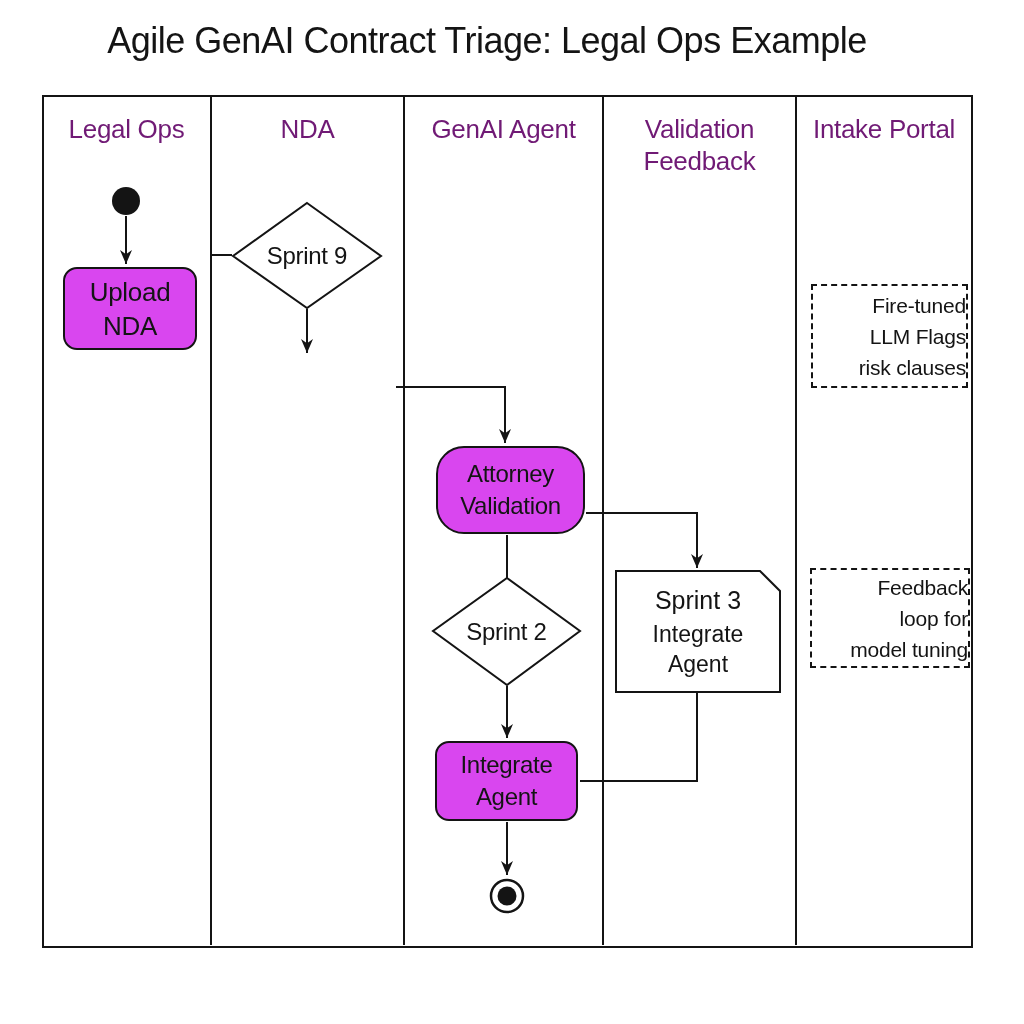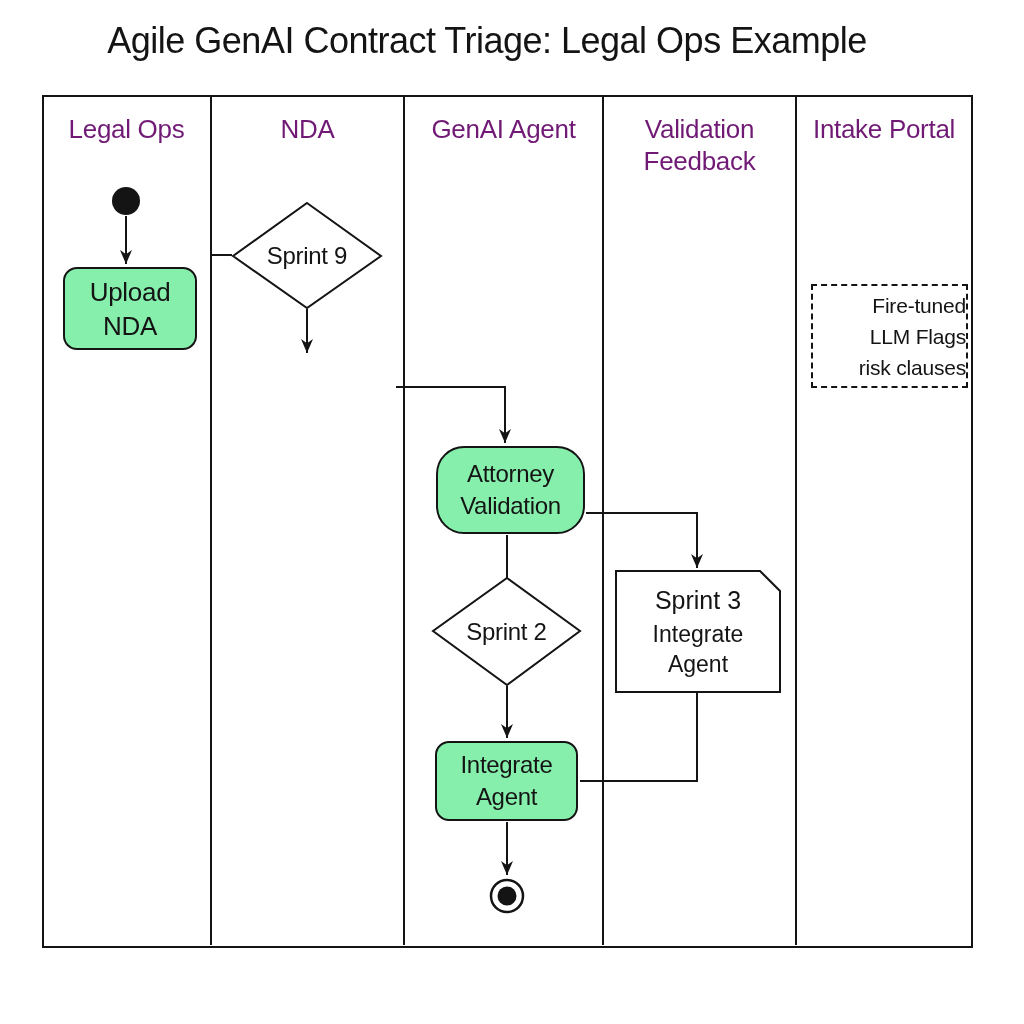--- a/index.html
+++ b/index.html
@@ -44,21 +44,21 @@
     font-size: 26px;
     line-height: 32px;
     letter-spacing: -0.3px;
     color: #701a75;
   }
   .activity {
     position: absolute;
     box-sizing: border-box;
     border: 2px solid #141414;
     border-radius: 14px;
-    background: #86efac;
+    background: #d946ef;
     display: flex;
     flex-direction: column;
     align-items: center;
     justify-content: center;
     text-align: center;
     font-size: 24px;
     line-height: 32px;
     letter-spacing: -0.3px;
   }
   .decision-label {
@@ -172,14 +172,19 @@
     <span class="note-line">Integrate</span>
     <span class="note-line">Agent</span>
   </div>
 
   <div class="annotation" style="left:811px; top:284px; width:157px; height:104px;">
     <span>Fire-tuned</span>
     <span>LLM Flags</span>
     <span>risk clauses</span>
   </div>
 
+  <div class="annotation" style="left:810px; top:568px; width:160px; height:100px;">
+    <span>Feedback</span>
+    <span>loop for</span>
+    <span>model tuning</span>
+  </div>
 
 </div>
 
 </body></html>

